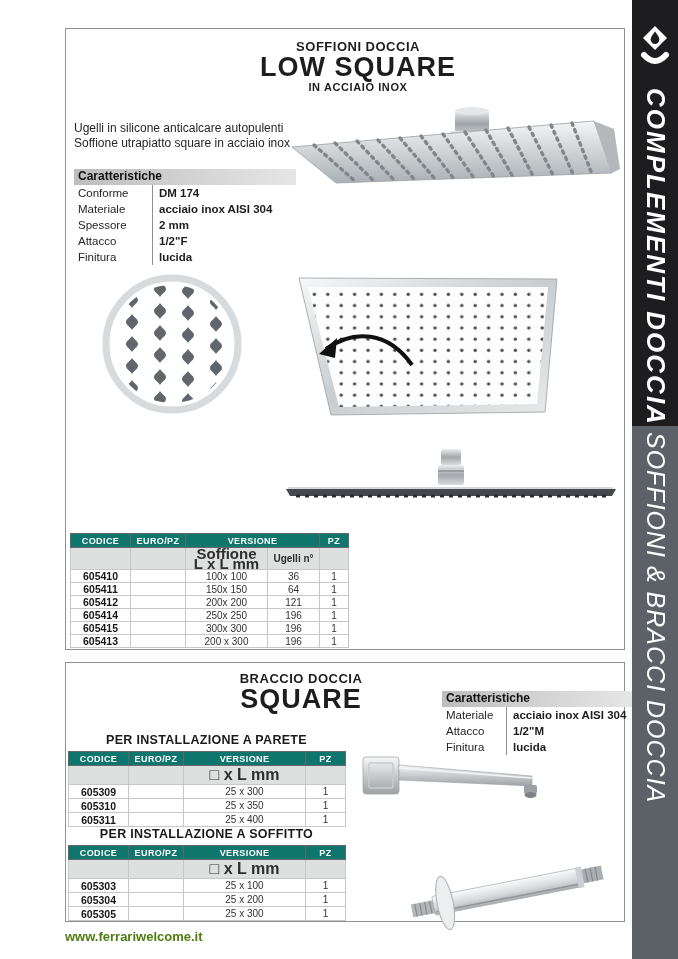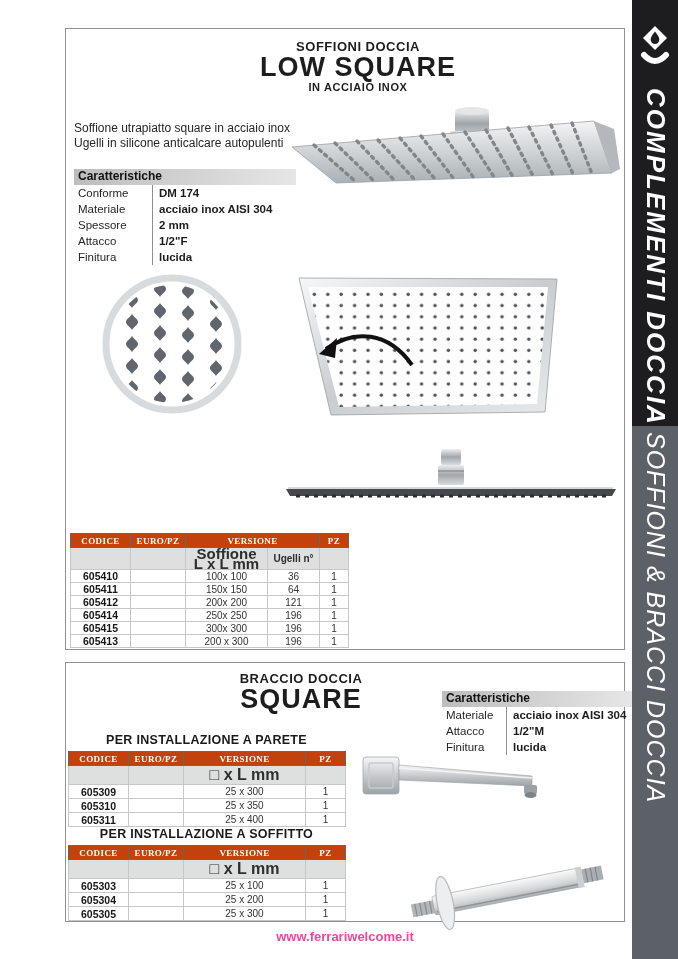--- a/index.html
+++ b/index.html
@@ -23,21 +23,21 @@
   .chars .bar { background:linear-gradient(to right,#bdbdbd,#e6e6e6); font-weight:700; font-size:12px; color:#111; height:16px; line-height:15px; padding-left:4px; }
   .chars .crow { display:flex; line-height:16px; font-size:11.5px; }
   .chars .clabel { padding-left:4px; color:#262626; }
   .chars .cvalue { border-left:1px solid #8f8f8f; padding-left:6px; font-weight:700; color:#1c1c1c; flex:1; }
   #chars1 { left:8px; top:140px; width:222px; }
   #chars1 .clabel { width:78px; }
   #chars2 { left:376px; top:28px; width:190px; }
   #chars2 .clabel { width:64px; }
 
   table.prod { border-collapse:collapse; table-layout:fixed; position:absolute; background:#fff; border:1px solid #9b9c9e; }
-  table.prod th { background:#c2410c; color:#fff; font-size:9px; font-weight:700; letter-spacing:.4px; height:14px; border:1px solid #63676b; text-align:center;font-family:Liberation Serif, serif; }
+  table.prod th { background:#0f766e; color:#fff; font-size:9px; font-weight:700; letter-spacing:.4px; height:14px; border:1px solid #63676b; text-align:center; }
   table.prod td { border:1px solid #c6c7c8; text-align:center; font-size:10px; color:#333; height:13px; padding:0; }
   table.prod td.sub { background:#dedfdf; font-weight:700; color:#2e2e2e; }
   table.prod td.codice { font-weight:700; color:#161616; font-size:10.5px; }
   .sub2l { font-size:15px; line-height:10px; font-weight:700;text-align:center; }
   #tbl1 { left:4px; top:504px; width:278px; }
   #tbl1 td.sub { height:22px; }
   #tblP, #tblS { width:277px; left:2px; }
   #tblP { top:88px; }
   #tblS { top:182px; }
   #tblP td, #tblS td { height:14px; }
@@ -51,38 +51,38 @@
   
   .side-black { position:absolute; left:632px; top:0; width:46px; height:426px; background:#1d1d1f; }
   .side-gray  { position:absolute; left:632px; top:426px; width:46px; height:533px; background:#5b6166; }
   .vtext { writing-mode:vertical-rl; text-orientation:mixed; white-space:nowrap; }
   .cat-text { position:absolute; left:632px; top:88px; width:46px; display:flex; justify-content:center;
               color:#fff; font-style:italic; font-weight:700; font-size:26px; letter-spacing:2px; }
   .subcat-text { position:absolute; left:632px; top:432px; width:46px; display:flex; justify-content:center;
               color:#fdfdfd; font-style:italic; font-weight:400; font-size:25px; letter-spacing:1px; }
   .pagenum { position:absolute; left:632px; top:928px; width:46px; text-align:center; color:#fff; font-size:10px; font-weight:700;padding-left:48px; }
 
-  .footer { position:absolute; left:65px; top:929px; width:560px; text-align:center; font-size:13px; font-weight:700; color:#ec4899; }
+  .footer { position:absolute; left:65px; top:929px; width:560px; text-align:left; font-size:13px; font-weight:700; color:#4d7c0f; }
 </style>
 </head>
 <body>
 
 <div class="page">
 
   <div class="box" id="box1">
 
     <div class="sec-header" style="left:12px;top:10px;width:560px;">
       <div class="kicker">SOFFIONI DOCCIA</div>
       <div class="big-title">LOW SQUARE</div>
       <div class="sub-title">IN ACCIAIO INOX</div>
     </div>
 
     <div class="desc">
+      <div>Ugelli in silicone anticalcare autopulenti</div>
       <div>Soffione utrapiatto square in acciaio inox</div>
-      <div>Ugelli in silicone anticalcare autopulenti</div>
     </div>
 
     <div class="chars" id="chars1">
       <div class="bar">Caratteristiche</div>
       <div class="crow">
         <div class="clabel">Conforme</div>
         <div class="cvalue">DM 174</div>
       </div>
       <div class="crow">
         <div class="clabel">Materiale</div>

